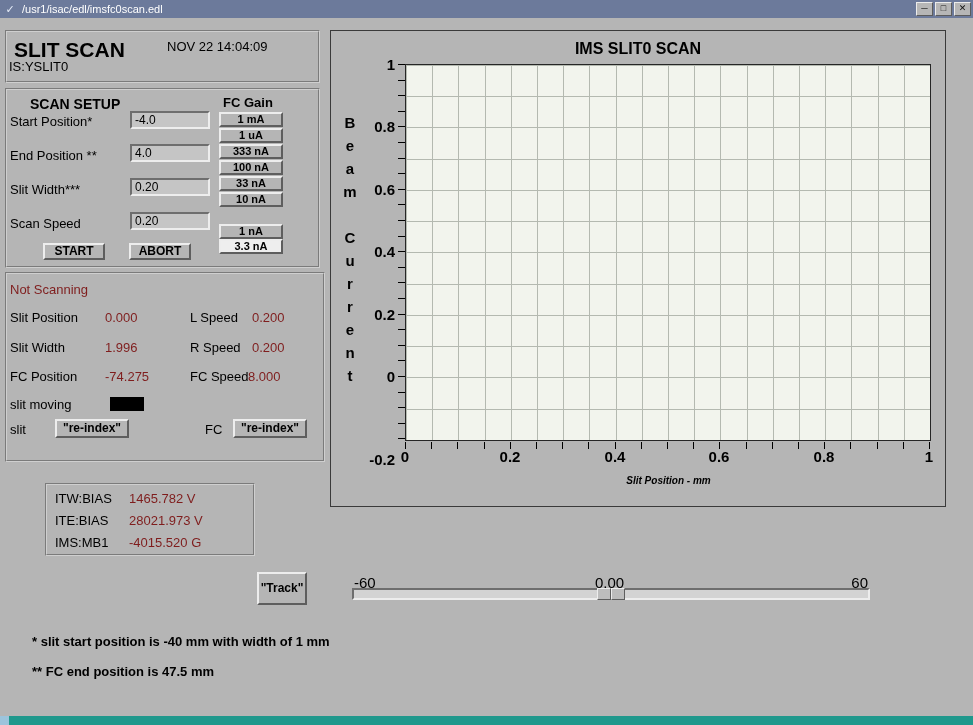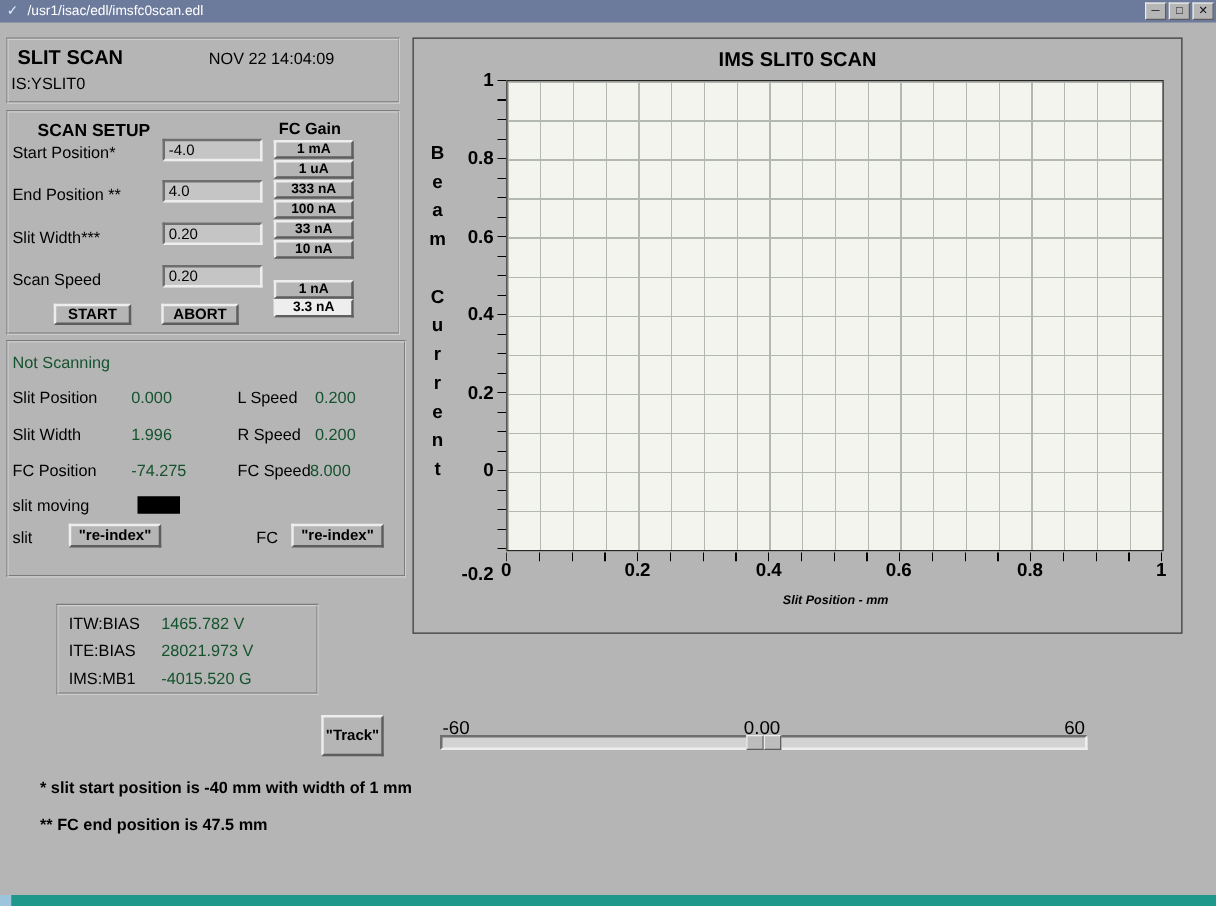--- a/index.html
+++ b/index.html
@@ -19,21 +19,21 @@
     border:1px solid; border-color:#ececec #5c5c5c #5c5c5c #ececec;
     font-size:9px; line-height:11px; text-align:center; color:#141414; }
   
   .panel { position:absolute; border:2px groove #cfcfcf; }
   .raised { background:#b5b5b5; border:2px solid;
     border-color:#ededed #5e5e5e #5e5e5e #ededed; }
   .sunken { border:2px solid; border-color:#6e6e6e #ededed #ededed #6e6e6e; }
   .btn { text-align:center; font-weight:bold; cursor:default; }
   .lbl { position:absolute; font-size:13px; white-space:nowrap; }
   .bold { font-weight:bold; }
-  .blue { color:#14532d; }
+  .blue { color:#7f1d1d; }
   .field { position:absolute; width:80px; height:18px; background:#c5c5c5;
     border:2px solid; border-color:#6e6e6e #ededed #ededed #6e6e6e;
     font:12px "Liberation Sans", sans-serif; padding:0 3px; color:#000; }
   
   .gain-btn { position:absolute; left:212px; width:64px; height:15px;
     font-size:11px; line-height:11px; }
   .gain-btn.selected { background:#eeeeee; }
   .go-btn { position:absolute; width:62px; height:17px; font-size:12px; line-height:13px; }
   
   .indicator { position:absolute; background:#000; }
@@ -65,39 +65,39 @@
   #track-btn { position:absolute; left:257px; top:572px; width:50px; height:33px;
     font-size:12px; line-height:29px; }
   #slider { position:absolute; left:352px; top:573px; width:518px; height:30px; }
   .sl-lbl { position:absolute; top:1px; font-size:15px; }
   #sl-track { position:absolute; left:0; top:15px; width:518px; height:12px;
     background:#d3d3d3; }
   #sl-handle { position:absolute; left:245px; top:15px; width:28px; height:12px;
     background:#bdbdbd; display:flex; }
   #sl-handle div { flex:1; border:1px solid; border-color:#ededed #5e5e5e #5e5e5e #ededed; }
   
-  .footnote { position:absolute; left:32px; font-size:13px; font-weight:bold; }
+  .footnote { position:absolute; left:32px; font-size:13px; font-weight:bold;margin-top:12px; }
   #taskbar { position:absolute; left:0; top:716px; width:973px; height:9px; background:#1f988c; }
   #taskbar-accent { position:absolute; left:0; top:716px; width:9px; height:9px; background:#9cc4dc; }
 </style>
 </head>
 <body>
 
 <div id="screen">
 
   <div class="titlebar">
     <span class="title-icon">✓</span>
     <span class="title-text">/usr1/isac/edl/imsfc0scan.edl</span>
     <span class="win-btn">─</span>
     <span class="win-btn">□</span>
     <span class="win-btn">✕</span>
   </div>
 
   <div class="panel" style="left:5px; top:30px; width:315px; height:53px;">
-    <span class="lbl bold" style="left:7px; top:6px; font-size:16px;">SLIT SCAN</span>
+    <span class="lbl bold" style="left:7px; top:6px; font-size:21px;">SLIT SCAN</span>
     <span class="lbl" style="left:160px; top:7px;">NOV 22 14:04:09</span>
     <span class="lbl" style="left:2px; top:27px;">IS:YSLIT0</span>
   </div>
 
   <div class="panel" style="left:5px; top:88px; width:315px; height:180px;">
     <span class="lbl bold" style="left:23px; top:6px; font-size:14px;">SCAN SETUP</span>
     <span class="lbl bold" style="left:216px; top:5px;">FC Gain</span>
 
     <span class="lbl" style="left:3px; top:24px;">Start Position*</span>
     <input class="field" style="left: 123px; top: 21px;" value="-4.0">

